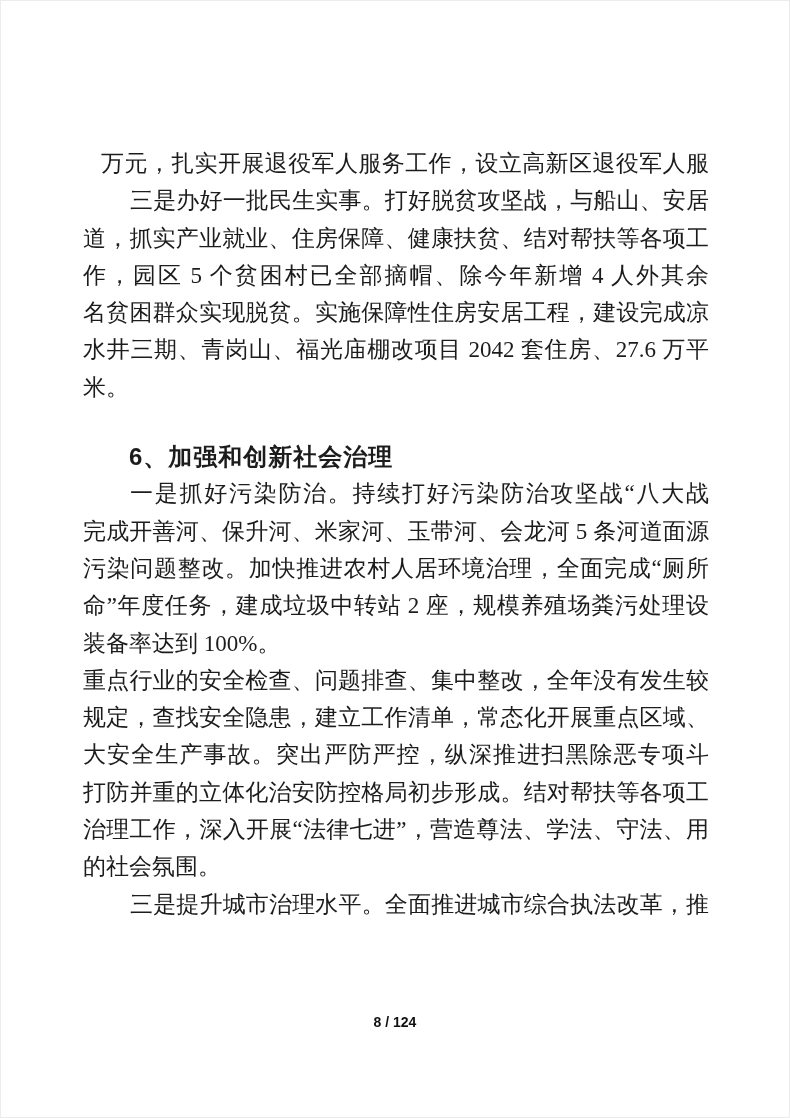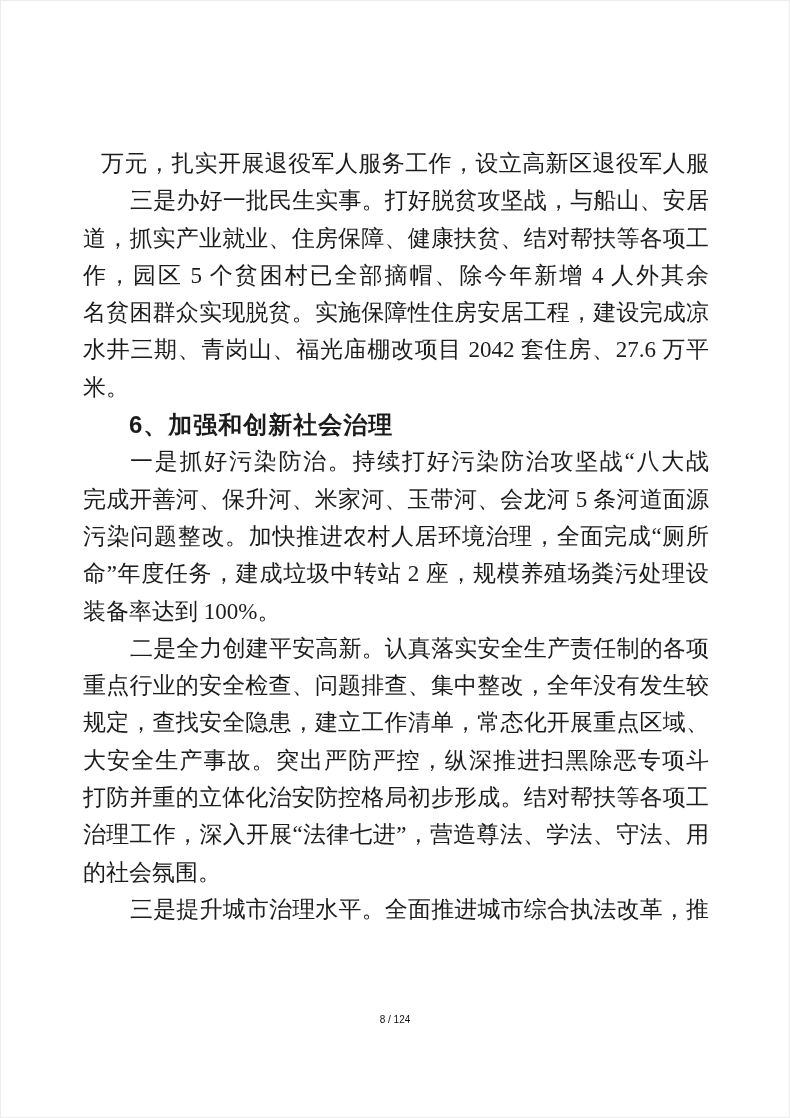--- a/index.html
+++ b/index.html
@@ -45,30 +45,31 @@
   .line.p-inset {
     padding-left: 18px;
   }
   .line.heading-line {
     font-weight: 700;
     font-size: 24px;
     font-family: "Liberation Sans", "DejaVu Sans", sans-serif;
     text-align-last: left;
     text-indent: 46px;
     letter-spacing: 1px;
+    margin-top: 32px;
   }
   .footer {
     position: absolute;
     left: 0;
     right: 0;
     top: 1013px;
     text-align: center;
     font-family: "Liberation Sans", "DejaVu Sans", sans-serif;
-    font-weight: 400;
-    font-size: 10px;
+    font-weight: 700;
+    font-size: 14px;
     color: #111111;
   }
 </style>
 </head>
 <body>
 
 <div class="page">
 
   <div class="text-block">
 
@@ -91,21 +92,20 @@
 
     <div>
       <div class="line indent">一是抓好污染防治。持续打好污染防治攻坚战“八大战役”，</div>
       <div class="line">完成开善河、保升河、米家河、玉带河、会龙河 5 条河道面源</div>
       <div class="line">污染问题整改。加快推进农村人居环境治理，全面完成“厕所革</div>
       <div class="line">命”年度任务，建成垃圾中转站 2 座，规模养殖场粪污处理设施</div>
       <div class="line end">装备率达到 100%。</div>
     </div>
 
     <div>
-      <div class="line indent">二是全力创建平安高新。认真落实安全生产责任制的各项</div>
       <div class="line">重点行业的安全检查、问题排查、集中整改，全年没有发生较</div>
       <div class="line">规定，查找安全隐患，建立工作清单，常态化开展重点区域、</div>
       <div class="line">大安全生产事故。突出严防严控，纵深推进扫黑除恶专项斗争，</div>
       <div class="line">打防并重的立体化治安防控格局初步形成。结对帮扶等各项工</div>
       <div class="line">治理工作，深入开展“法律七进”，营造尊法、学法、守法、用法</div>
       <div class="line end">的社会氛围。</div>
     </div>
 
     <div>
       <div class="line indent">三是提升城市治理水平。全面推进城市综合执法改革，推</div>

